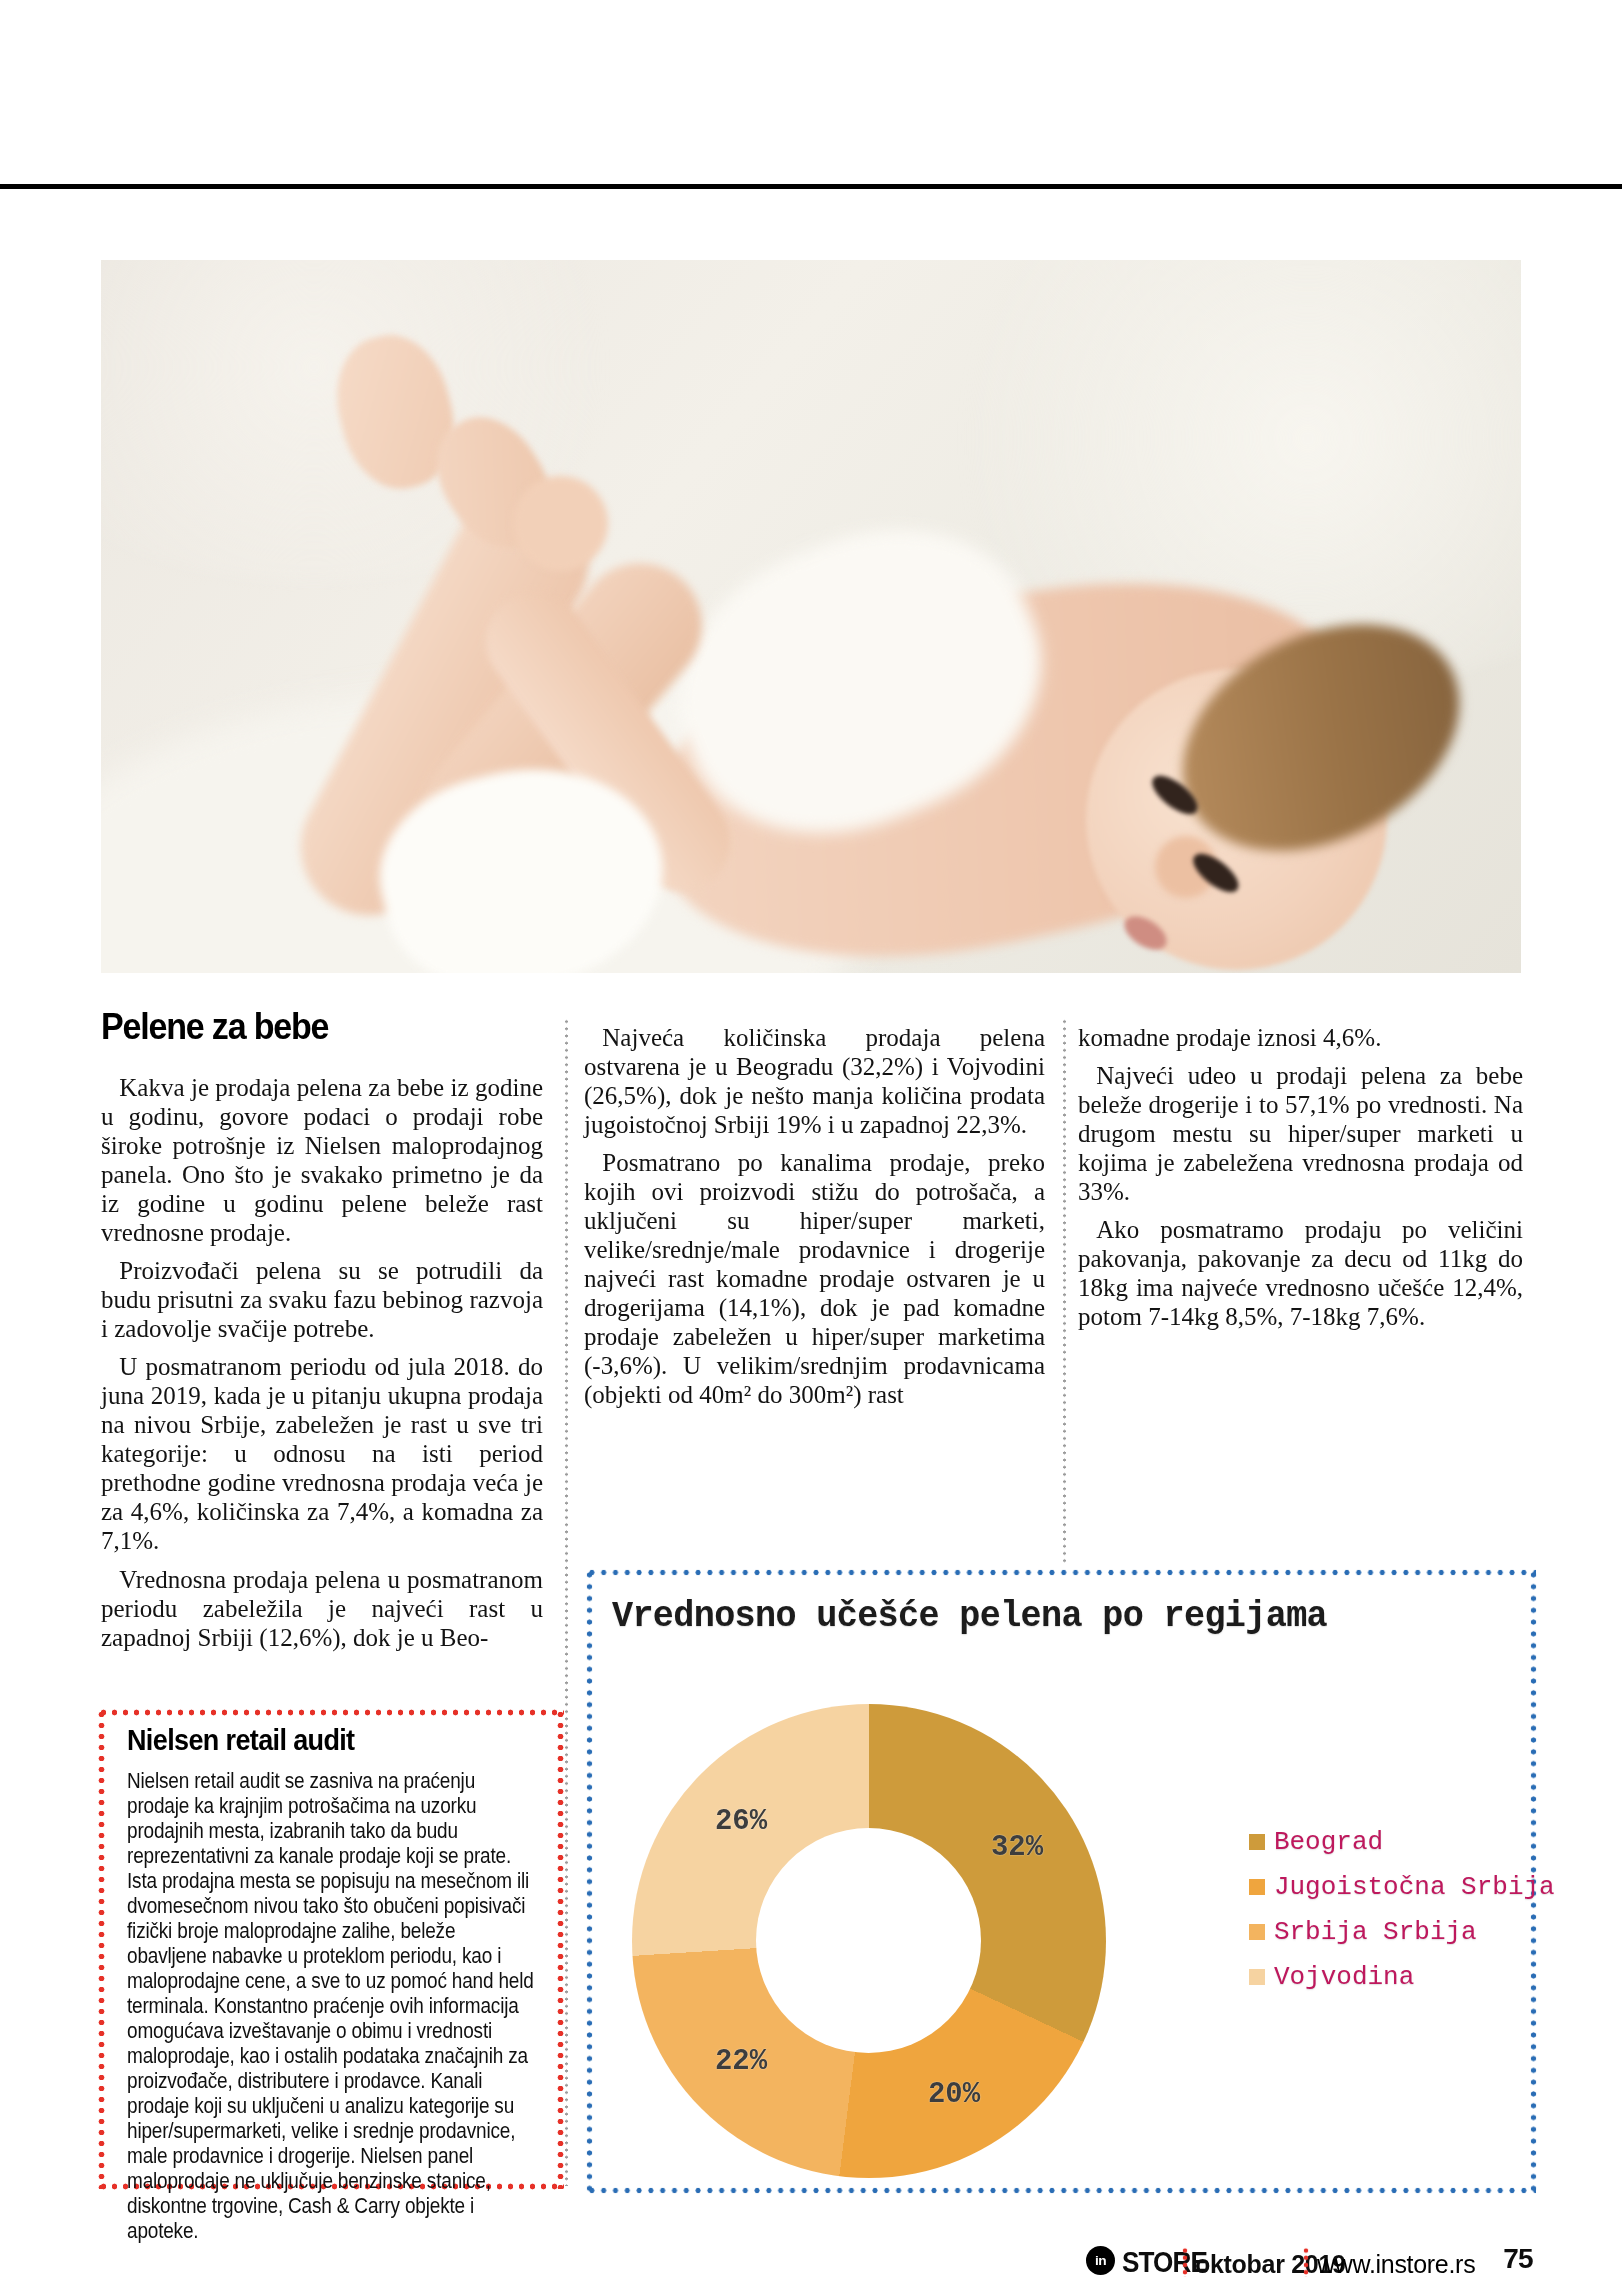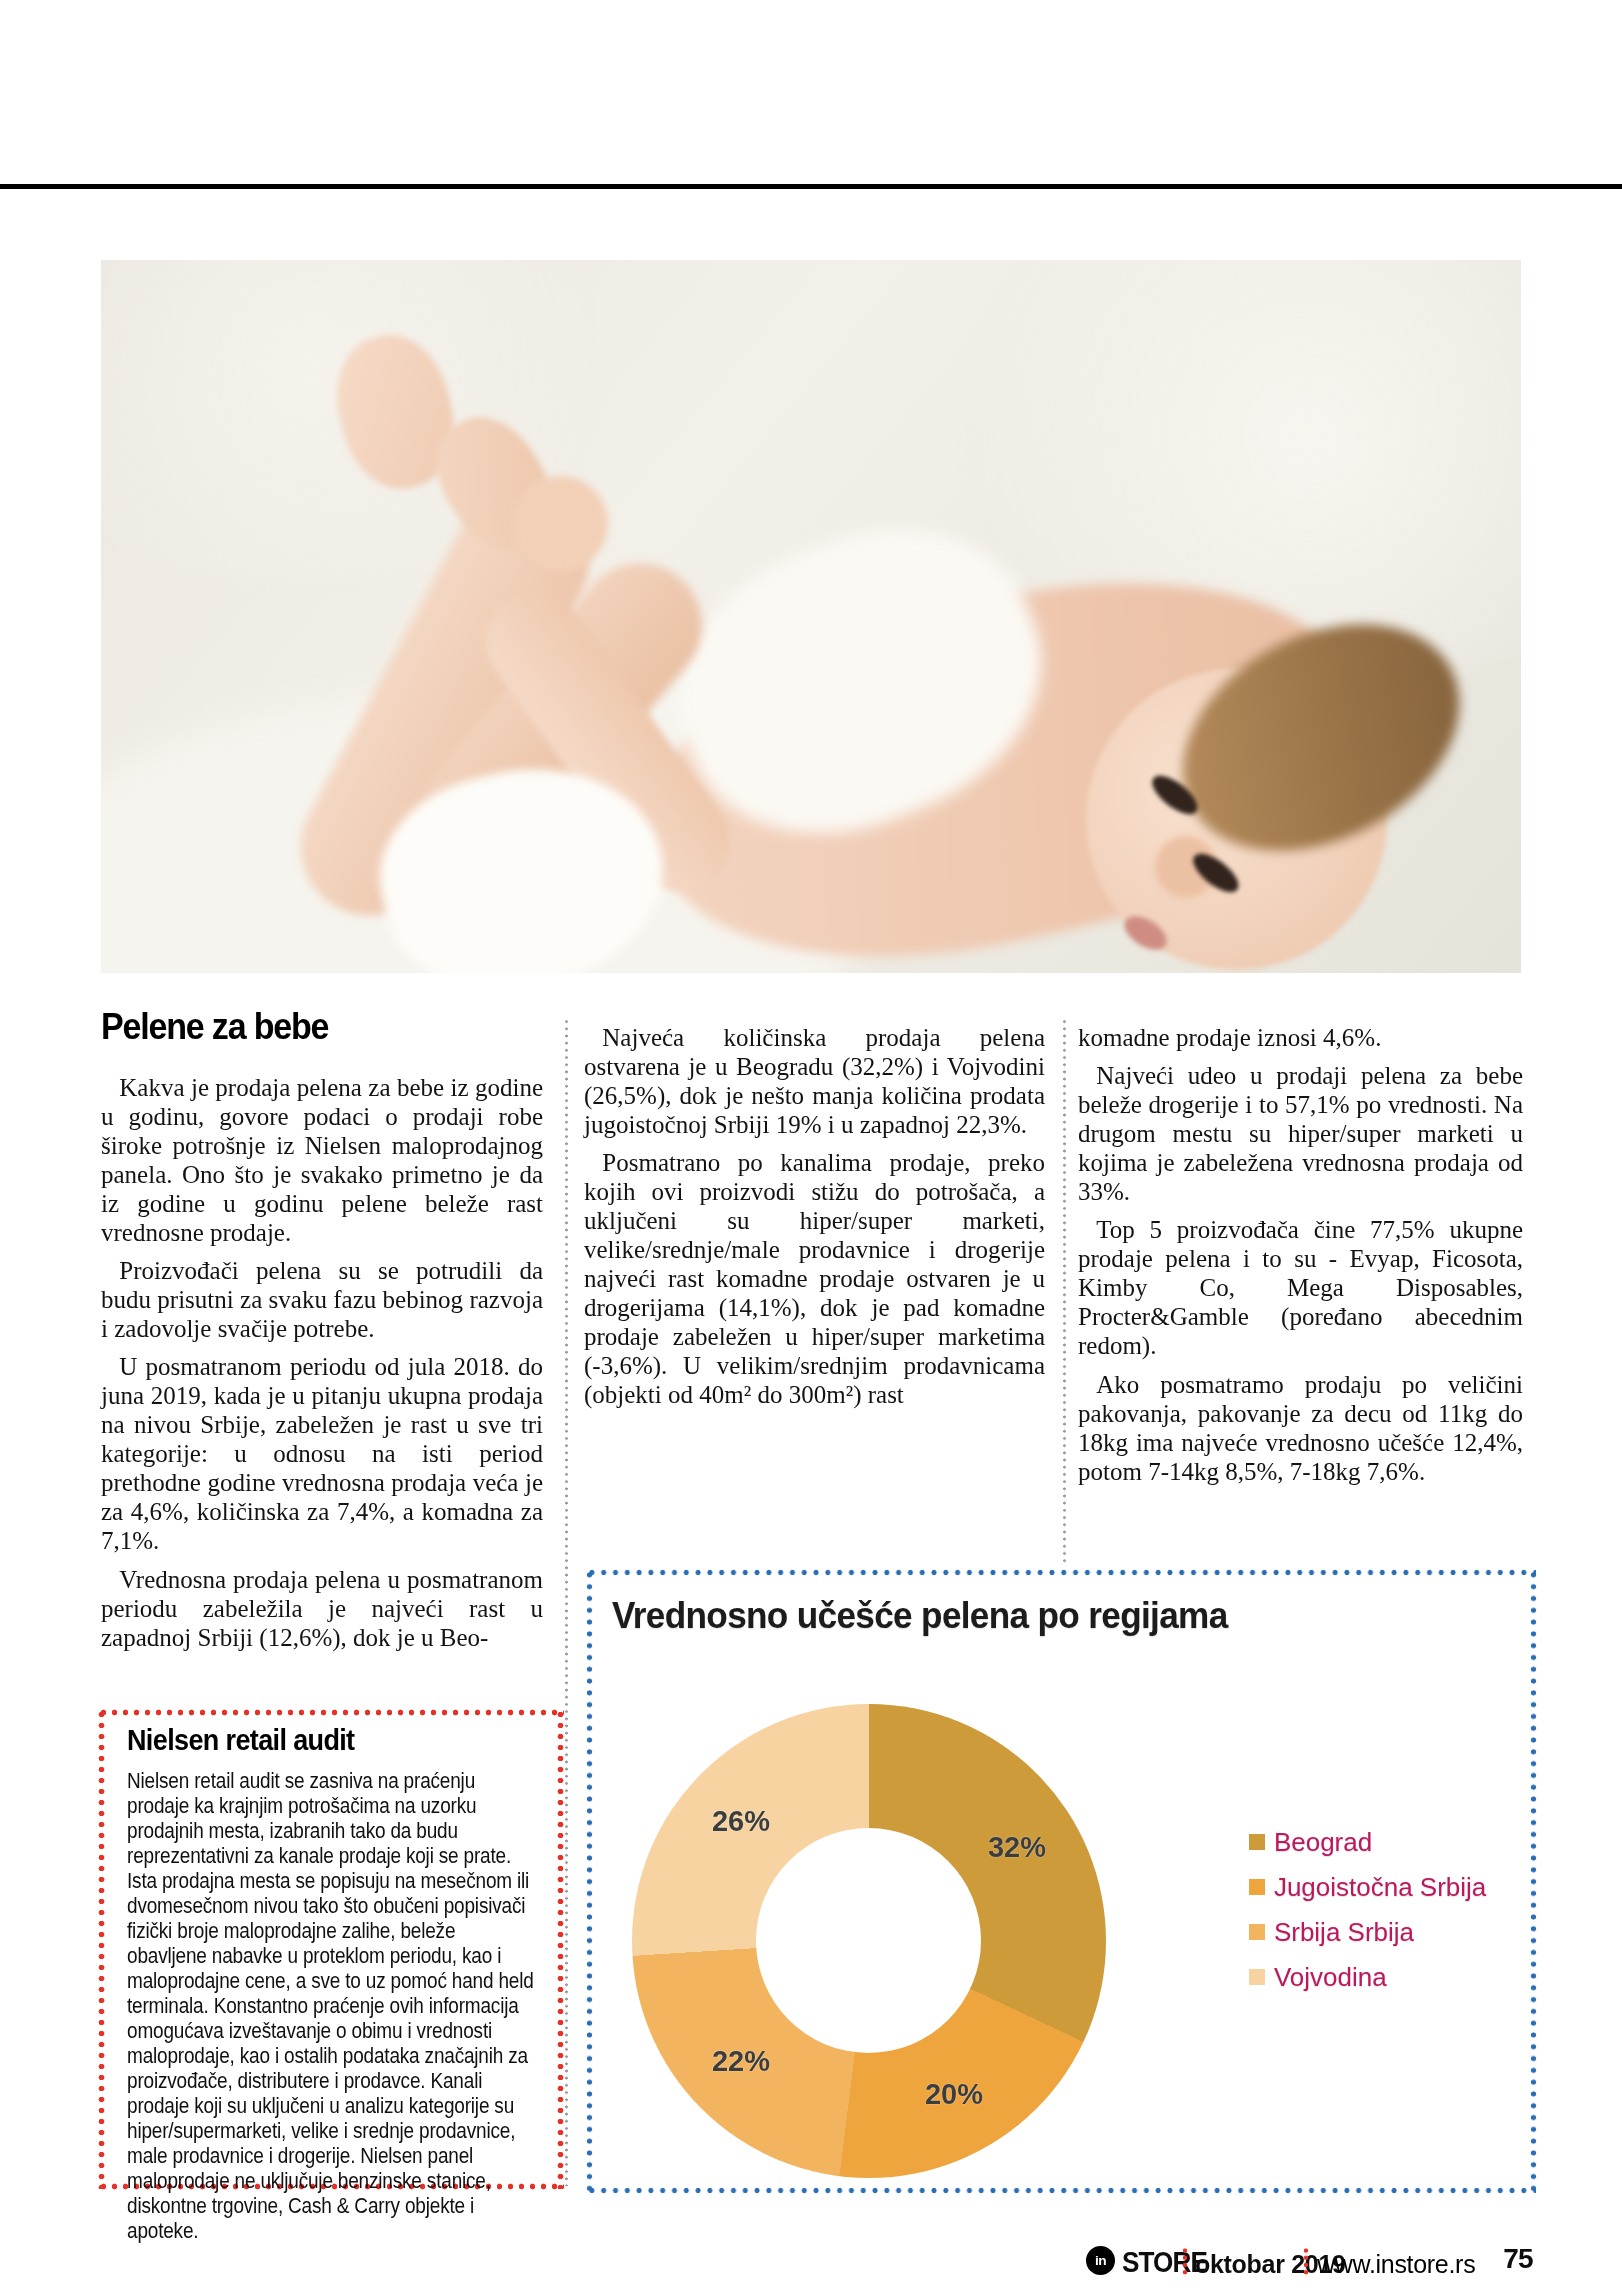--- a/index.html
+++ b/index.html
@@ -77,21 +77,21 @@
   .blue.dots-v{background-image:radial-gradient(circle,#2a6db5 2.3px,rgba(42,109,181,0) 2.8px);background-size:6.5px 11.8px;}
 
   .nielsen{left:98px;top:1709px;width:466px;height:480px;}
   .nielsen-title{left:29px;top:14.4px;font-family:"Liberation Sans",sans-serif;font-weight:bold;
                  font-size:30px;letter-spacing:-0.7px;color:#000;transform:scaleX(.9);
                  transform-origin:left top;white-space:nowrap;}
   .nielsen-body{left:29px;top:59px;width:469px;font-family:"Liberation Sans",sans-serif;
                 font-size:21.6px;line-height:25px;color:#101010;letter-spacing:-0.2px;
                 transform:scaleX(.879);transform-origin:left top;}
 
-  .chart-box{left:586px;top:1569px;width:950px;height:624px;font-family:Liberation Sans, sans-serif;}
+  .chart-box{left:586px;top:1569px;width:950px;height:624px;font-family:Liberation Mono, monospace;}
   .chart-title{left:26px;top:26px;font-weight:bold;font-size:37px;letter-spacing:-0.7px;color:#1c1c1c;
                transform:scaleX(.95);transform-origin:left top;white-space:nowrap;
                text-shadow:0 1.3px 1.3px rgba(120,120,120,.25);}
   .donut{left:46px;top:135px;width:474px;height:474px;border-radius:50%;}
   .donut-hole{left:171px;top:259px;width:225px;height:225px;border-radius:50%;background:#fff;}
   .slice-label{position:absolute;transform:translate(-50%,-50%);font-weight:bold;font-size:29px;
                color:#3d3d3d;text-shadow:0 0.7px 1.3px rgba(255,255,255,.8);}
   .legend{left:663px;top:254px;}
   .legend-item{position:absolute;left:0;height:38px;display:flex;align-items:center;}
   .legend-marker{width:15.7px;height:15.7px;margin-right:9.2px;flex:0 0 auto;}
@@ -150,21 +150,20 @@
       <p>U posmatranom periodu od jula 2018. do juna 2019, kada je u pitanju ukupna prodaja na nivou Srbije, zabeležen je rast u sve tri kategorije: u odnosu na isti period prethodne godine vrednosna prodaja veća je za 4,6%, količinska za 7,4%, a komadna za 7,1%.</p>
       <p>Vrednosna prodaja pelena u posmatranom periodu zabeležila je najveći rast u zapadnoj Srbiji (12,6%), dok je u Beo-</p>
     </div>
   <div class="abs col col2">
       <p>Najveća količinska prodaja pelena ostvarena je u Beogradu (32,2%) i Vojvodini (26,5%), dok je nešto manja količina prodata jugoistočnoj Srbiji 19% i u zapadnoj 22,3%.</p>
       <p>Posmatrano po kanalima prodaje, preko kojih ovi proizvodi stižu do potrošača, a uključeni su hiper/super marketi, velike/srednje/male prodavnice i drogerije najveći rast komadne prodaje ostvaren je u drogerijama (14,1%), dok je pad komadne prodaje zabeležen u hiper/super marketima (-3,6%). U velikim/srednjim prodavnicama (objekti od 40m² do 300m²) rast</p>
     </div>
   <div class="abs col col3">
       <p class="cont">komadne prodaje iznosi 4,6%.</p>
       <p>Najveći udeo u prodaji pelena za bebe beleže drogerije i to 57,1% po vrednosti. Na drugom mestu su hiper/super marketi u kojima je zabeležena vrednosna prodaja od 33%.</p>
-      <p>Top 5 proizvođača čine 77,5% ukupne prodaje pelena i to su - Evyap, Ficosota, Kimby Co, Mega Disposables, Procter&amp;Gamble (poređano abecednim redom).</p>
       <p>Ako posmatramo prodaju po veličini pakovanja, pakovanje za decu od 11kg do 18kg ima najveće vrednosno učešće 12,4%, potom 7-14kg 8,5%, 7-18kg 7,6%.</p>
     </div>
 
   <div class="abs vsep vsep1"></div>
   <div class="abs vsep vsep2"></div>
 
   <div class="abs nielsen">
     <div class="abs red dots-h" style="left:0;top:0;width:466px;"></div>
     <div class="abs red dots-h" style="left:0;top:474px;width:466px;"></div>
     <div class="abs red dots-v" style="left:0;top:0;height:480px;"></div>

